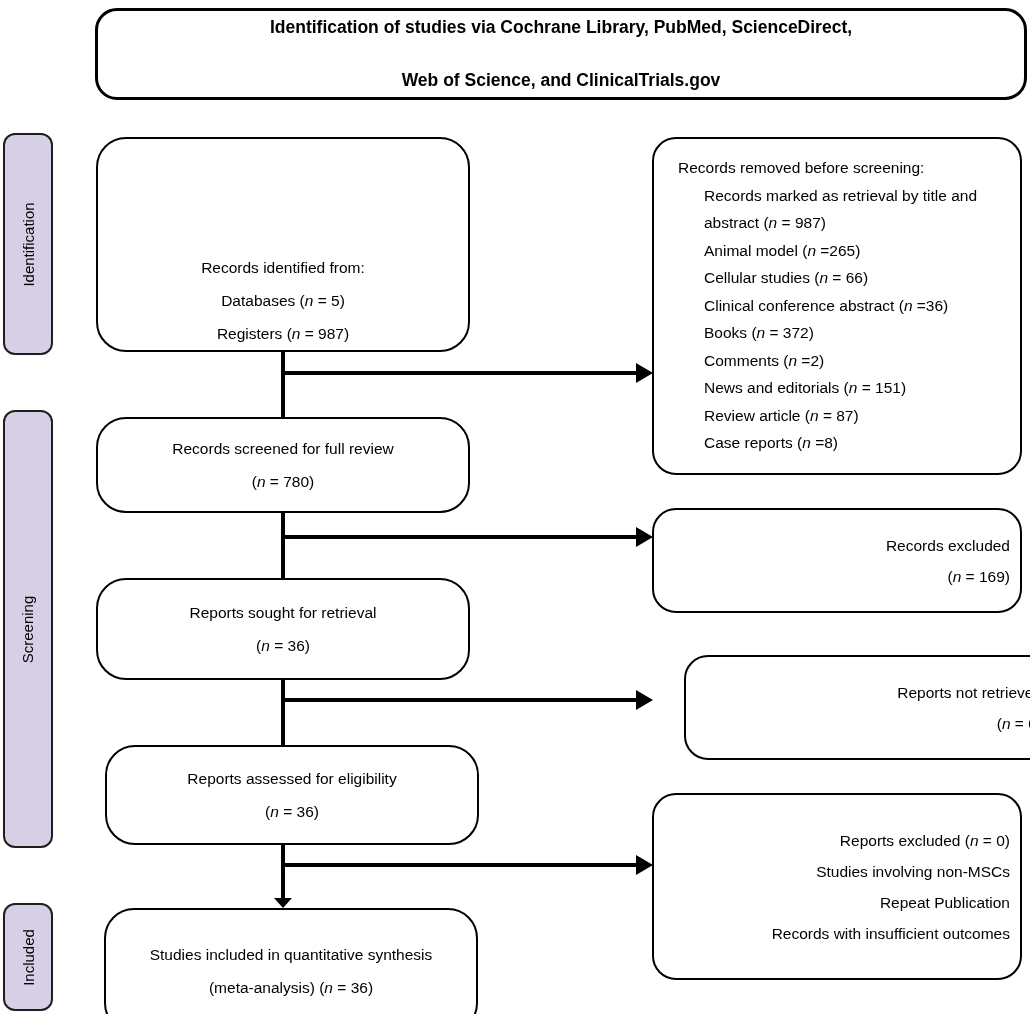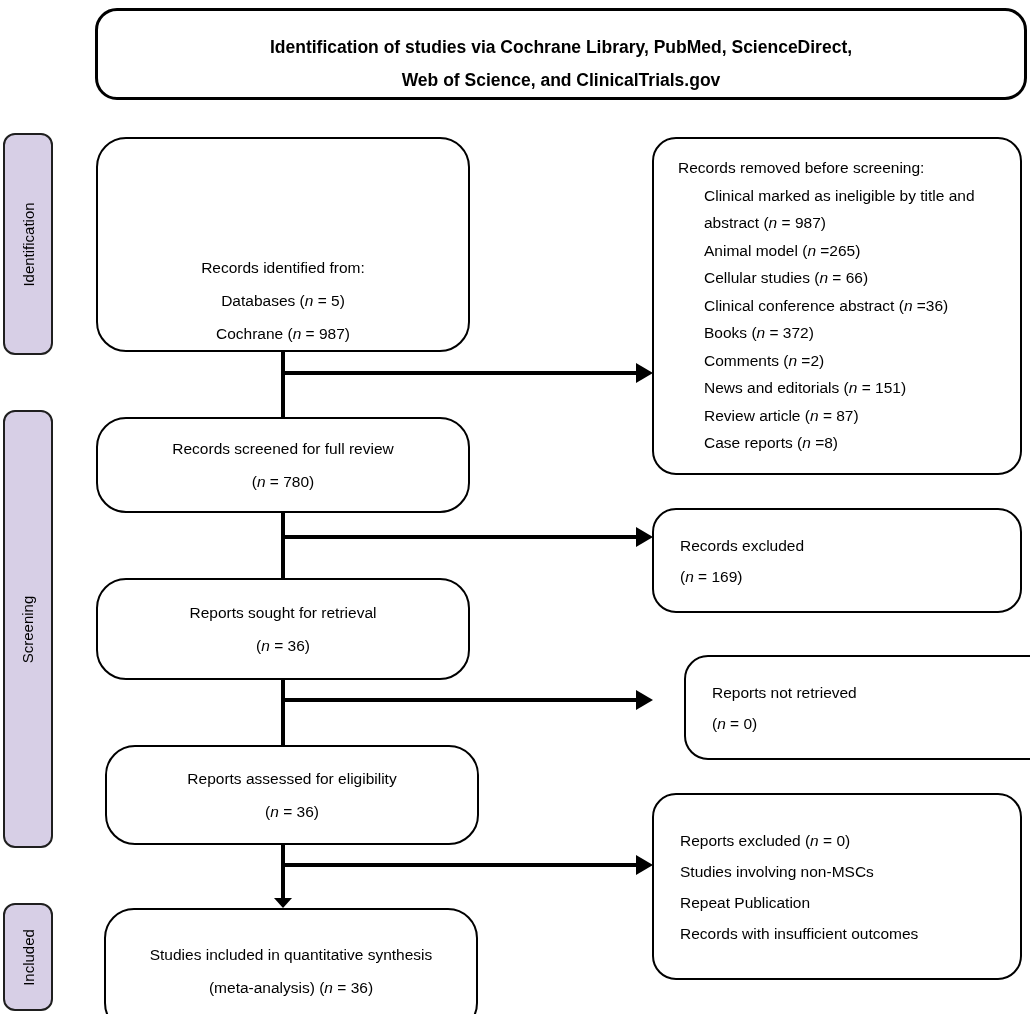--- a/index.html
+++ b/index.html
@@ -15,21 +15,21 @@
   .box {
     position: absolute;
     box-sizing: border-box;
     background: #ffffff;
     border: 2.5px solid #000000;
   }
   .title-box {
     left: 95px; top: 8px; width: 932px; height: 92px;
     border-width: 3px;
     border-radius: 22px;
-    display: flex; flex-direction: column; justify-content: flex-end; align-items: center;
+    display: flex; flex-direction: column; justify-content: space-between; align-items: center;
     font-weight: bold; font-size: 17.5px;
   }
   .title-box .t-line { line-height: 33px; }
   .stage-bar {
     position: absolute;
     left: 3px; width: 50px;
     box-sizing: border-box;
     background: #d7cfe6;
     border: 2px solid #1f1f1f;
     border-radius: 12px;
@@ -51,21 +51,21 @@
   .main-box .line { line-height: 33px; }
   .right-box {
     left: 652px; width: 370px;
     border-radius: 24px;
     font-size: 15.5px;
   }
   .right-flex {
     display: flex; flex-direction: column; justify-content: center;
     padding-left: 26px; padding-right: 10px;
   }
-  .right-flex .r-line { line-height: 31px; }
+  .right-flex .r-line { line-height: 31px; text-align: right; }
   .rr-box { padding: 15px 10px 10px 24px; }
   .rr-header { line-height: 27.5px; }
   .rr-item { line-height: 27.5px; margin-left: 26px; width: 318px; }
   .vline { position: absolute; left: 281px; width: 4px; background: #000000; }
   .hshaft { position: absolute; left: 283px; width: 353px; height: 4px; background: #000000; }
   .rhead {
     position: absolute; left: 636px; width: 0; height: 0;
     border-top: 10px solid transparent;
     border-bottom: 10px solid transparent;
     border-left: 17px solid #000000;
@@ -93,21 +93,21 @@
   <div class="stage-bar" style="top:410px; height:438px;">
     <span class="vtext">Screening</span>
   </div>
   <div class="stage-bar" style="top:903px; height:108px;">
     <span class="vtext">Included</span>
   </div>
 
   <div class="box main-box" style="top:137px; height:215px;justify-content:flex-end;">
     <div class="line"><span>Records identified from:</span></div>
     <div class="line"><span>Databases (</span><span style="font-style: italic;">n</span><span> = 5)</span></div>
-    <div class="line"><span>Cochrane (</span><span style="font-style: italic;">n</span><span> = 987)</span></div>
+    <div class="line"><span>Registers (</span><span style="font-style: italic;">n</span><span> = 987)</span></div>
   </div>
 
   <div class="box main-box" style="top:417px; height:96px;">
     <div class="line"><span>Records screened for full review</span></div>
     <div class="line"><span>(</span><span style="font-style: italic;">n</span><span> = 780)</span></div>
   </div>
 
   <div class="box main-box" style="top:578px; height:102px;text-align:right;">
     <div class="line"><span>Reports sought for retrieval</span></div>
     <div class="line"><span>(</span><span style="font-style: italic;">n</span><span> = 36)</span></div>
@@ -118,21 +118,21 @@
     <div class="line"><span>(</span><span style="font-style: italic;">n</span><span> = 36)</span></div>
   </div>
 
   <div class="box main-box" style="top:908px; height:125px;margin-left:8px;">
     <div class="line"><span>Studies included in quantitative synthesis</span></div>
     <div class="line"><span>(meta-analysis) (</span><span style="font-style: italic;">n</span><span> = 36)</span></div>
   </div>
 
   <div class="box right-box rr-box" style="top:137px; height:338px;">
     <div class="rr-header"><span>Records removed before screening:</span></div>
-    <div class="rr-item"><span>Clinical marked as ineligible by title and abstract (</span><span style="font-style: italic;">n</span><span> = 987)</span></div>
+    <div class="rr-item"><span>Records marked as retrieval by title and abstract (</span><span style="font-style: italic;">n</span><span> = 987)</span></div>
     <div class="rr-item"><span>Animal model (</span><span style="font-style: italic;">n</span><span> =265)</span></div>
     <div class="rr-item"><span>Cellular studies (</span><span style="font-style: italic;">n</span><span> = 66)</span></div>
     <div class="rr-item"><span>Clinical conference abstract (</span><span style="font-style: italic;">n</span><span> =36)</span></div>
     <div class="rr-item"><span>Books (</span><span style="font-style: italic;">n</span><span> = 372)</span></div>
     <div class="rr-item"><span>Comments (</span><span style="font-style: italic;">n</span><span> =2)</span></div>
     <div class="rr-item"><span>News and editorials (</span><span style="font-style: italic;">n</span><span> = 151)</span></div>
     <div class="rr-item"><span>Review article (</span><span style="font-style: italic;">n</span><span> = 87)</span></div>
     <div class="rr-item"><span>Case reports (</span><span style="font-style: italic;">n</span><span> =8)</span></div>
   </div>
 

